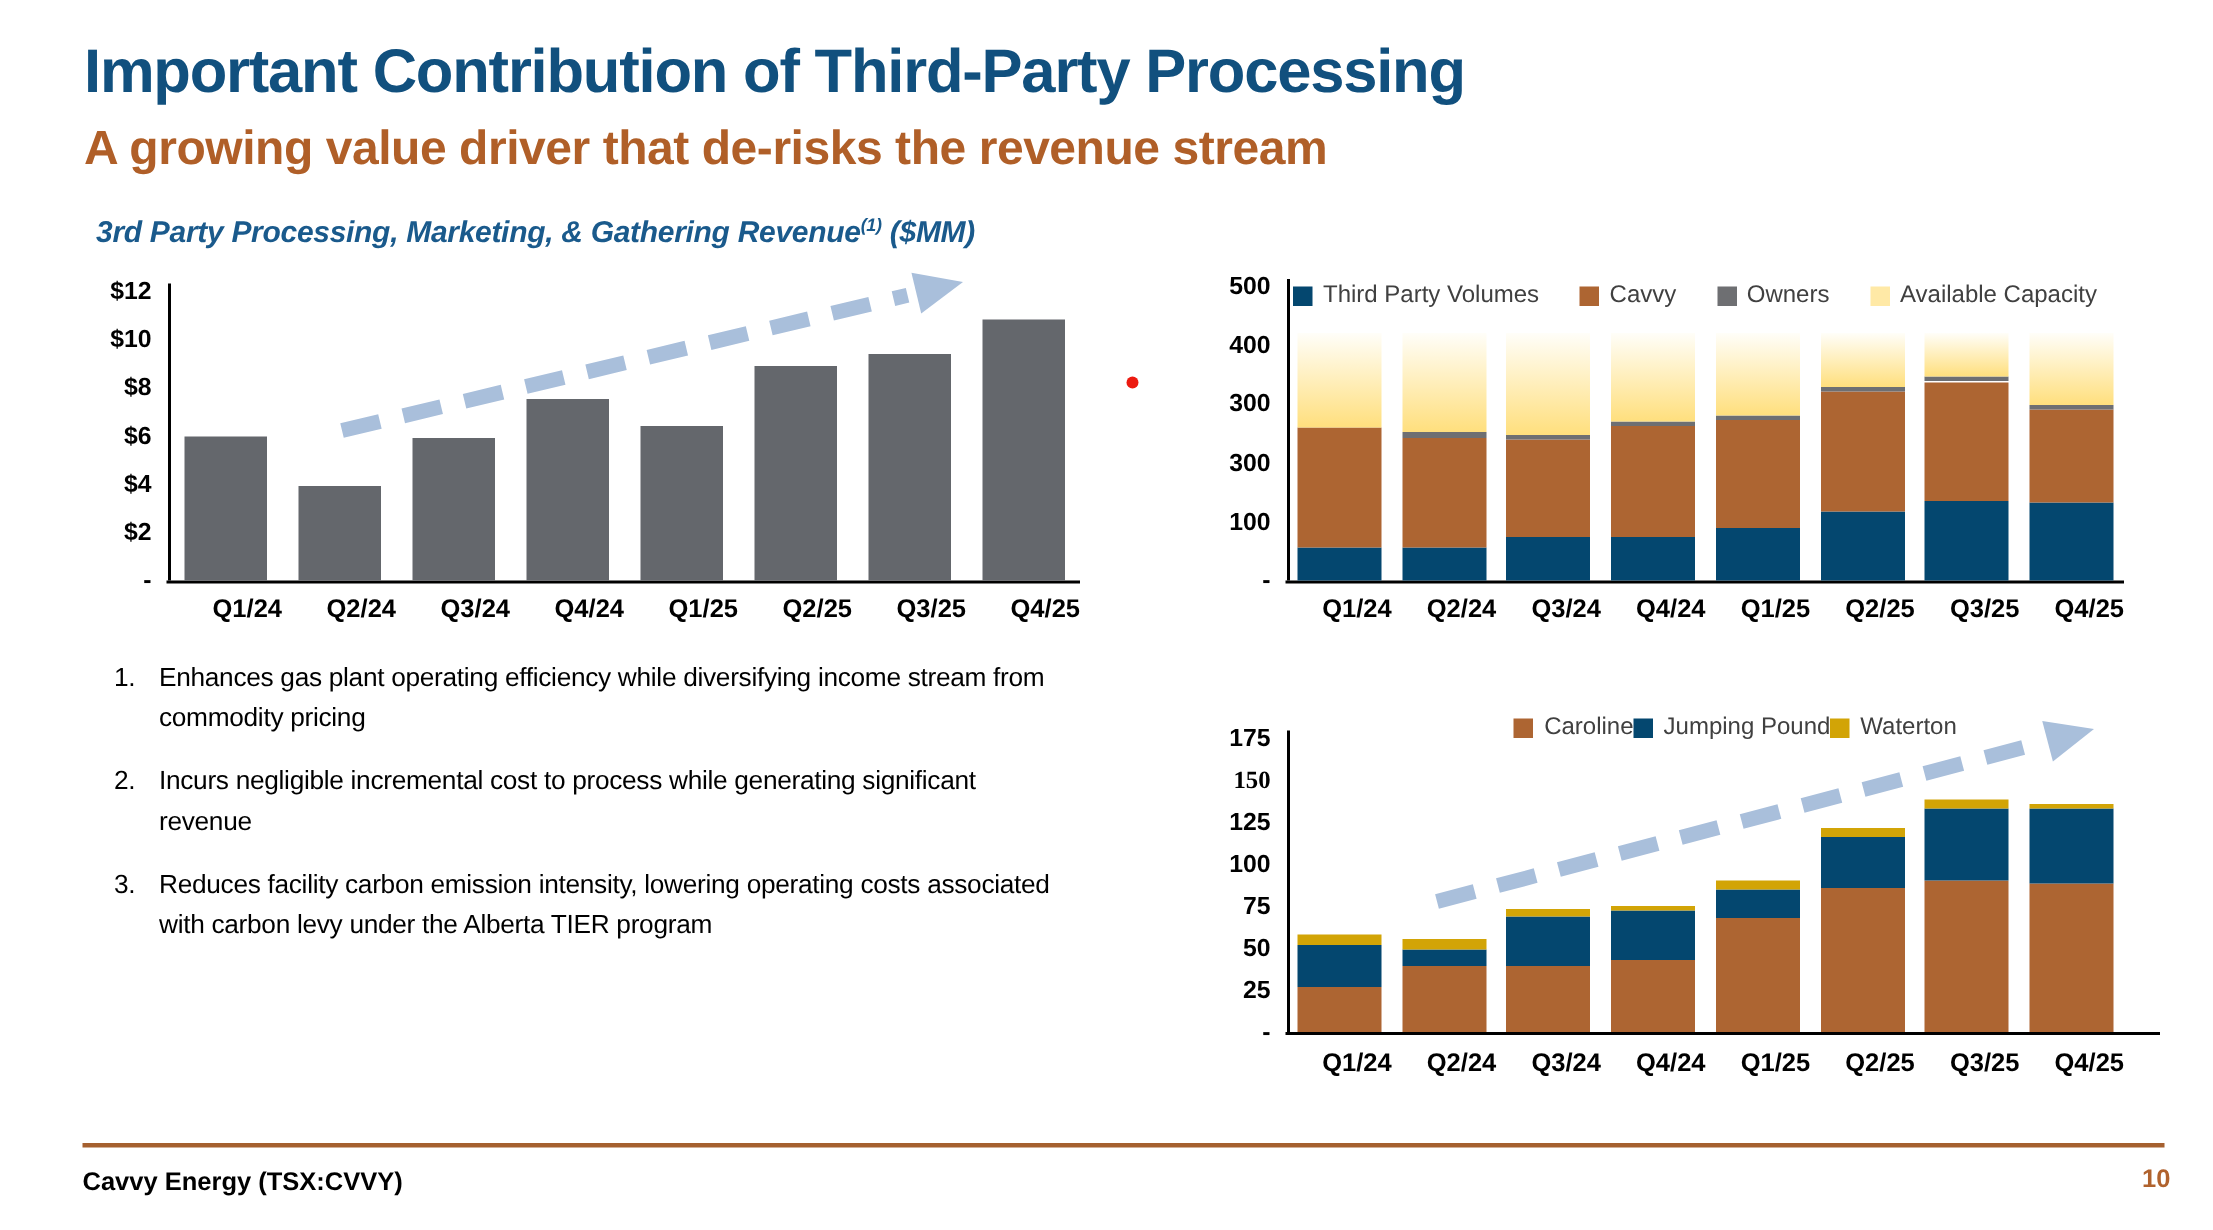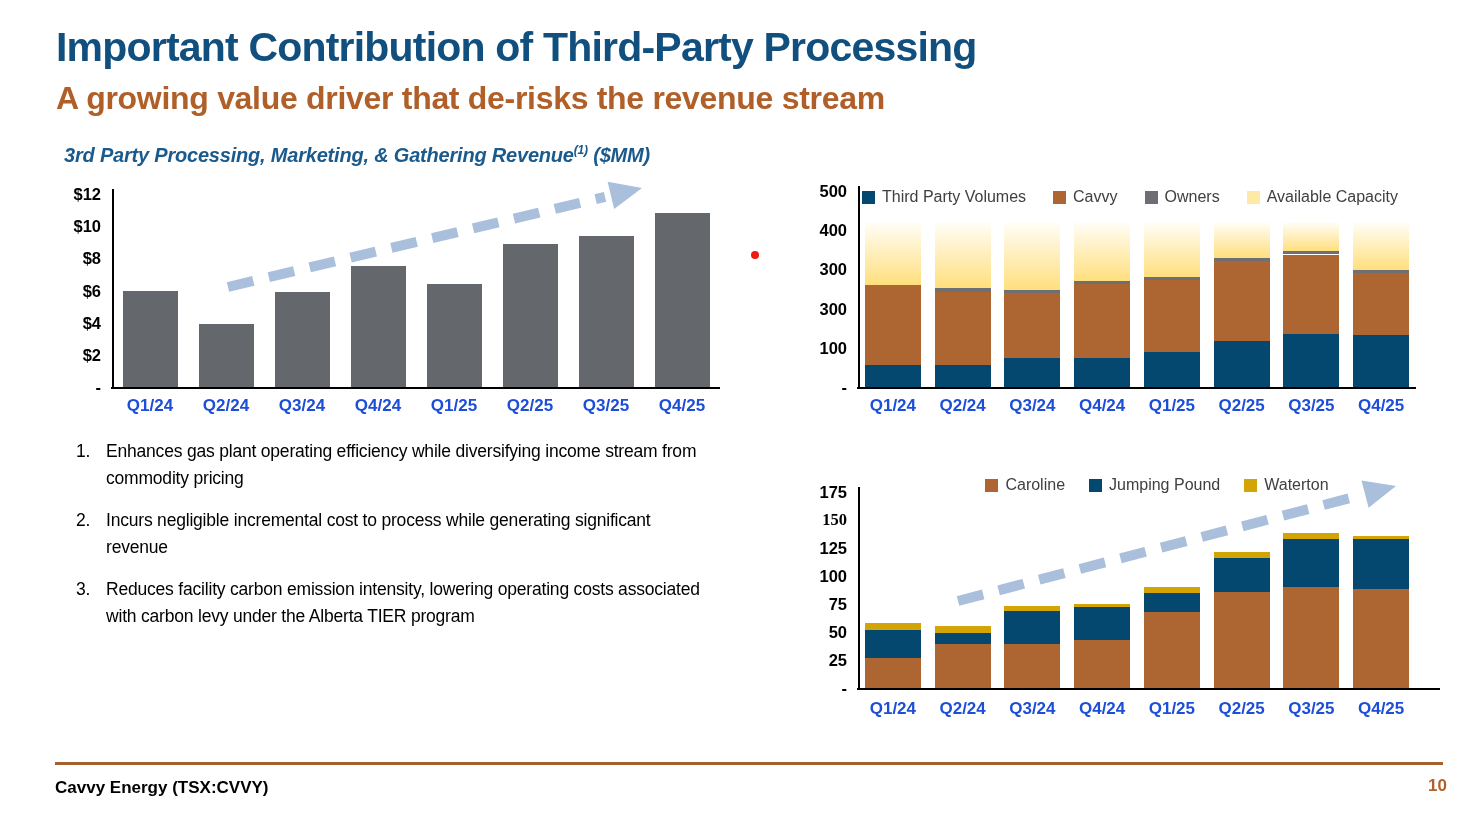--- a/index.html
+++ b/index.html
@@ -16,21 +16,21 @@
   #title-throughput{left:799px;top:143px;}
   #title-plants{left:799px;top:443px;}
   .plot-host{position:absolute;}
   #plot-revenue{left:60px;top:178px;width:700px;height:255px;}
   #plot-throughput{left:800px;top:176px;width:668px;height:256px;}
   #plot-plants{left:800px;top:476px;width:668px;height:260px;}
   .ytick{position:absolute;text-align:right;font-weight:700;font-size:16.5px;line-height:18px;color:#000;}
   .vaxis{position:absolute;width:1.5px;background:#000;}
   .haxis{position:absolute;height:2px;background:#000;}
   .bar{position:absolute;}
-  .xlabel{position:absolute;text-align:center;font-weight:700;font-size:17px;color:#1d4ed8;white-space:nowrap;}
+  .xlabel{position:absolute;text-align:right;font-weight:700;font-size:17px;color:#000000;white-space:nowrap;}
   .legend{position:absolute;display:flex;align-items:center;font-size:16px;color:#404040;}
   .legend-item{display:inline-flex;align-items:center;gap:7px;white-space:nowrap;}
   .swatch{width:13px;height:13px;display:inline-block;flex-shrink:0;}
   .arrow-svg{position:absolute;left:0;top:0;pointer-events:none;}
   .notes{position:absolute;left:68px;top:438px;width:662px;}
   .notes-heading{font-size:20px;font-weight:700;line-height:35px;letter-spacing:-0.2px;margin-bottom:14px;}
   .notes-heading sup{font-size:12px;}
   .note-item{display:flex;margin-bottom:15px;font-size:17.5px;line-height:27px;letter-spacing:-0.2px;}
   .note-num{width:30px;flex-shrink:0;padding-left:8px;}
   .note-text{width:600px;}
@@ -186,21 +186,21 @@
       <div class="bar" style="left: 413.625px; top: 76.48px; width: 56px; height: 5.6px; background: rgb(210, 164, 6);"></div>
       <div class="xlabel" style="left: 406.75px; top: 223px; width: 69.75px;">Q2/25</div>
       <div class="bar" style="left: 483.375px; top: 111.2px; width: 56px; height: 100.8px; background: rgb(173, 101, 50);"></div>
       <div class="bar" style="left: 483.375px; top: 63.04px; width: 56px; height: 48.16px; background: rgb(4, 71, 111);"></div>
       <div class="bar" style="left: 483.375px; top: 57.44px; width: 56px; height: 5.6px; background: rgb(210, 164, 6);"></div>
       <div class="xlabel" style="left: 476.5px; top: 223px; width: 69.75px;">Q3/25</div>
       <div class="bar" style="left: 553.125px; top: 113.44px; width: 56px; height: 98.56px; background: rgb(173, 101, 50);"></div>
       <div class="bar" style="left: 553.125px; top: 63.04px; width: 56px; height: 50.4px; background: rgb(4, 71, 111);"></div>
       <div class="bar" style="left: 553.125px; top: 59.68px; width: 56px; height: 3.36px; background: rgb(210, 164, 6);"></div>
       <div class="xlabel" style="left: 546.25px; top: 223px; width: 69.75px;">Q4/25</div>
-      <div class="legend" style="gap: 24px; color: rgb(64, 64, 64); left: 58px; width: 598px; justify-content: center; top: 0px;">
+      <div class="legend" style="color: rgb(64, 64, 64); left: 58px; width: 598px; justify-content: center; top: 0px;">
         <span class="legend-item">
           <span class="swatch" style="background: rgb(173, 101, 50);"></span>
           <span>Caroline</span>
         </span>
         <span class="legend-item">
           <span class="swatch" style="background: rgb(4, 71, 111);"></span>
           <span>Jumping Pound</span>
         </span>
         <span class="legend-item">
           <span class="swatch" style="background: rgb(210, 164, 6);"></span>

